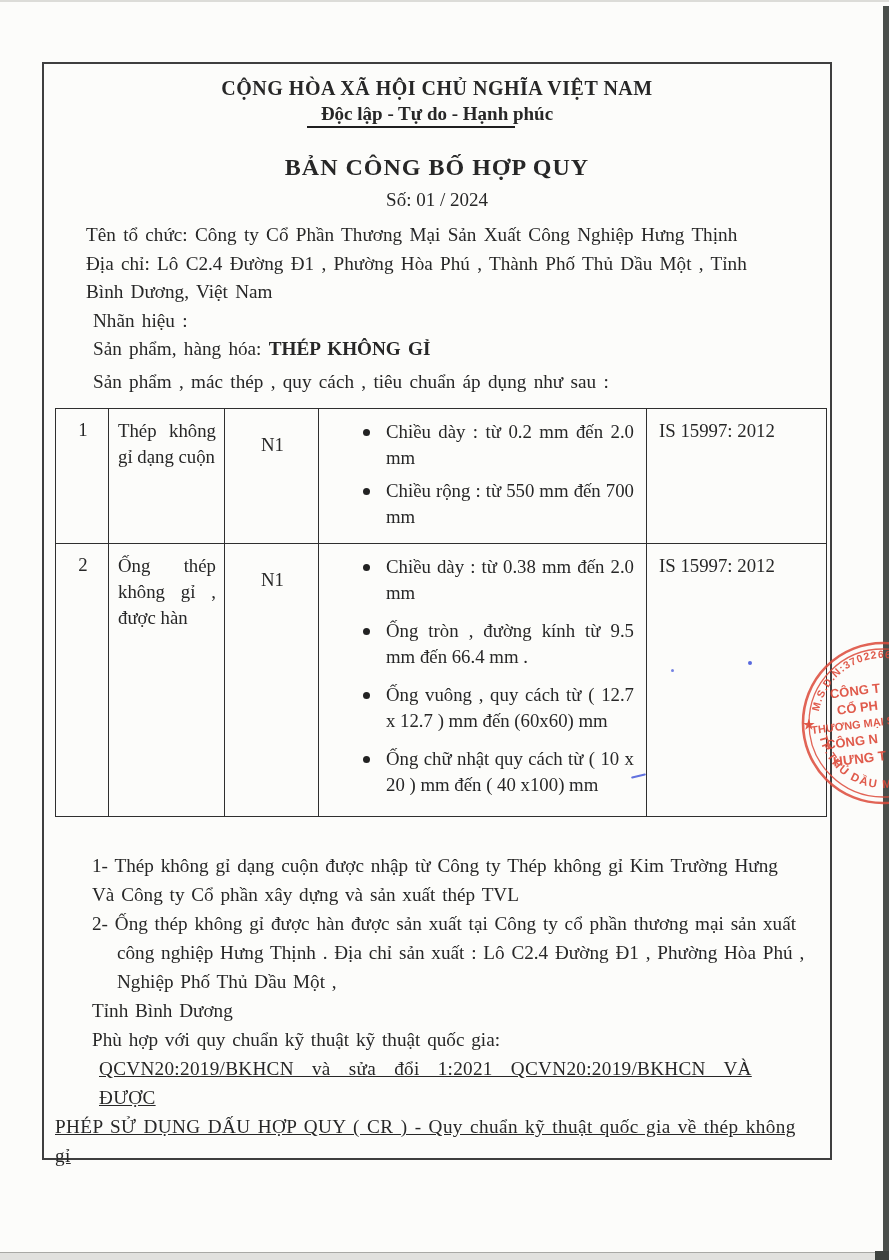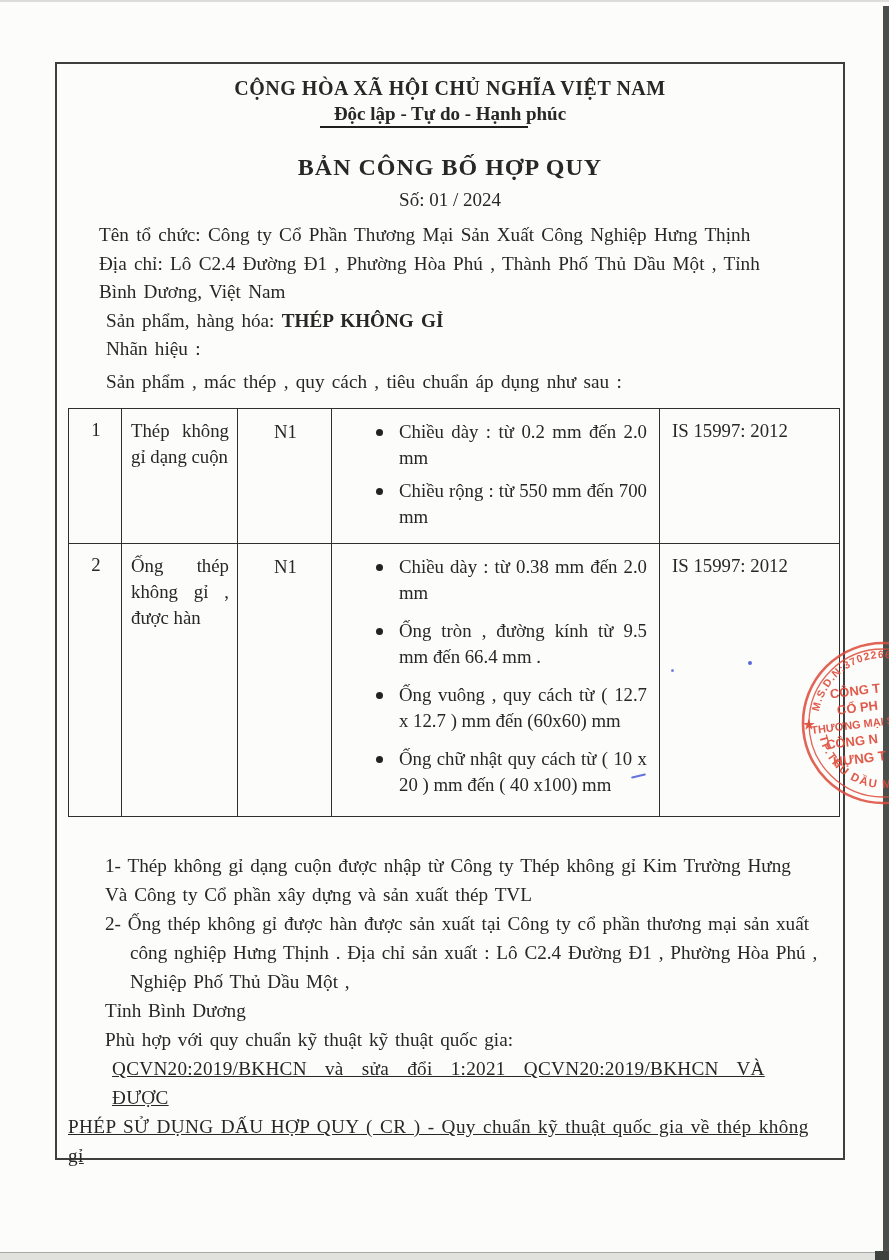--- a/index.html
+++ b/index.html
@@ -10,21 +10,21 @@
     color:#272727;
   }
   
   .edge-top{position:absolute;left:0;top:0;width:889px;height:2px;background:#dcdcd8;}
   .edge-right{position:absolute;left:883px;top:6px;width:6px;height:1254px;background:#4a4f4b;}
   .edge-bottom{position:absolute;left:0;top:1252px;width:889px;height:8px;background:#e1e1de;border-top:1px solid #a8a8a4;}
   .edge-bottom-corner{position:absolute;left:875px;top:-2px;width:14px;height:10px;background:#3e423f;}
 
   
   .frame{
-    position:absolute;left:55px;top:62px;width:790px;height:1098px;
+    position:absolute;left:42px;top:62px;width:790px;height:1098px;
     border:2px solid #3f3f3f;box-sizing:border-box;
   }
 
   .hdr{text-align:center;padding-top:13px;}
   .nat{font-size:20px;font-weight:bold;letter-spacing:.5px;}
   .motto-wrap{margin-top:3px;}
   .motto{position:relative;display:inline-block;font-size:19px;font-weight:bold;padding:0 4px 3px 4px;}
   .motto::after{content:"";position:absolute;left:-10px;right:42px;bottom:0;height:2px;background:#1f1f1f;}
   .doc-title{margin-top:26px;font-size:24px;font-weight:bold;letter-spacing:1px;}
   .doc-no{margin-top:8px;font-size:19px;}
@@ -36,21 +36,21 @@
 
   table.spec{
     margin:12px 0 0 11px;border-collapse:collapse;table-layout:fixed;width:771px;
     font-size:18.8px;line-height:26px;
   }
   table.spec th,table.spec td{border:1.6px solid #2f2f2f;vertical-align:top;font-weight:normal;}
   table.spec th{padding:7px 8px 8px 10px;text-align:left;}
   th.c-stt,td.c-stt{text-align:center;}
   td{padding:8px 6px 6px 8px;}
   td.c-sp{text-align:justify;padding:9px 8px 6px 9px;}
-  td.c-mac{text-align:center;padding-top:10px;}
+  td.c-mac{text-align:center;padding-top:23px;}
   td.c-tc{padding:9px 0 0 12px;}
   ul.qc{list-style:none;margin:2px 0 0 0;padding:0;}
   ul.qc li{position:relative;padding:0 6px 0 59px;margin-bottom:12px;text-align:justify;}
   ul.qc li::before{content:"";position:absolute;left:36px;top:10px;width:7px;height:7px;border-radius:50%;background:#222;}
   .r1 ul.qc li{margin-bottom:7px;}
 
   .notes{margin:34px 14px 0 48px;font-size:19.2px;line-height:29px;word-spacing:2px;}
   .notes .cont{margin-left:25px;}
   .qcvn{margin-left:-37px;text-decoration:underline;}
   .qcvn1{margin-left:44px;word-spacing:13px;letter-spacing:.3px;}
@@ -82,22 +82,22 @@
       <span class="motto">Độc lập - Tự do - Hạnh phúc</span>
     </div>
     <div class="doc-title">BẢN CÔNG BỐ HỢP QUY</div>
     <div class="doc-no">Số: 01 / 2024</div>
   </div>
 
   <div class="body-text">
     <div>Tên tổ chức: Công ty Cổ Phần Thương Mại Sản Xuất Công Nghiệp Hưng Thịnh</div>
     <div>Địa chỉ: Lô C2.4 Đường Đ1 , Phường Hòa Phú , Thành Phố Thủ Dầu Một , Tỉnh</div>
     <div>Bình Dương, Việt Nam</div>
+    <div class="indent">Nhãn hiệu :</div>
     <div class="indent"><span>Sản phẩm, hàng hóa: </span><b>THÉP KHÔNG GỈ</b></div>
-    <div class="indent">Nhãn hiệu :</div>
     <div class="indent intro">Sản phẩm , mác thép , quy cách , tiêu chuẩn áp dụng như sau :</div>
   </div>
 
   <table class="spec">
     <colgroup>
         <col style="width:53px">
         <col style="width:116px">
         <col style="width:94px">
         <col style="width:328px">
         <col style="width:180px">

